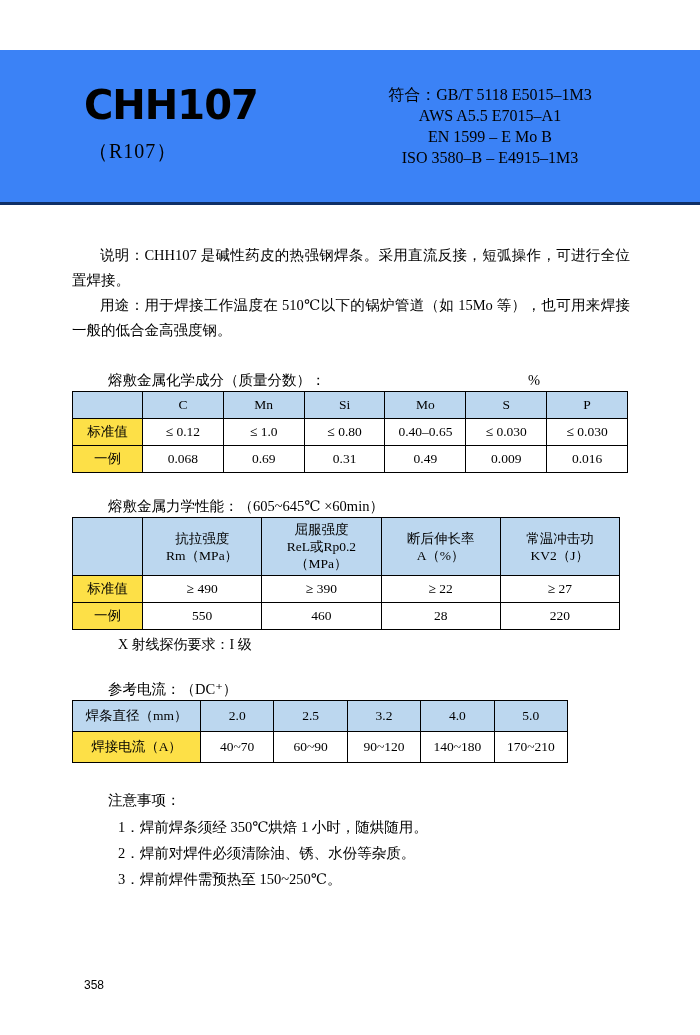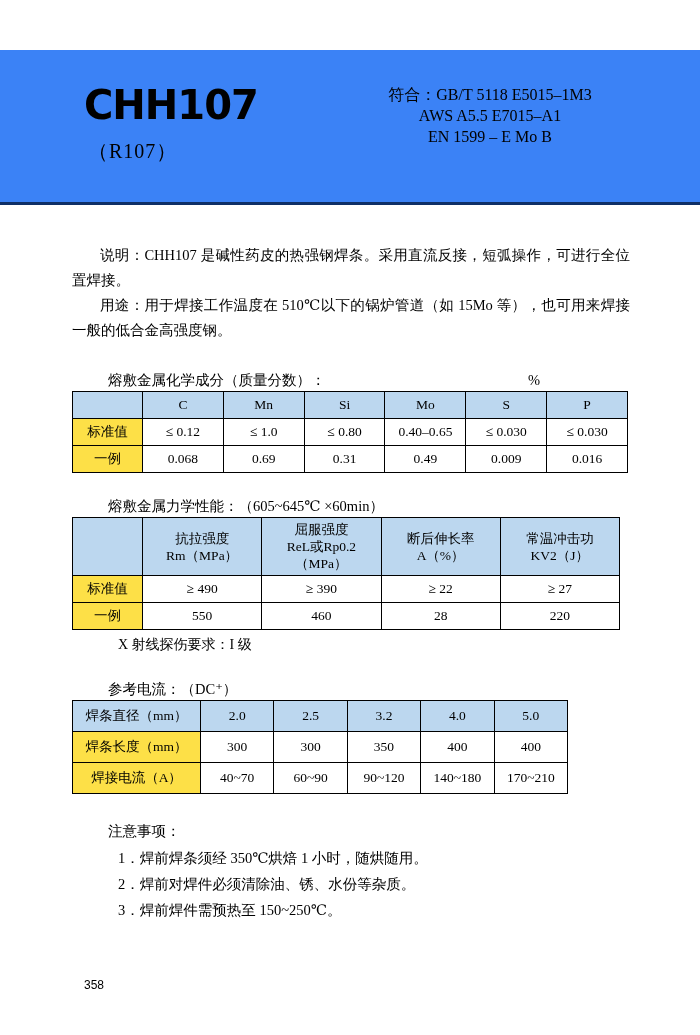--- a/index.html
+++ b/index.html
@@ -174,20 +174,21 @@
 <body>
 
 <div class="header">
   <div class="header-inner">
     <div class="product-code">CHH107</div>
     <div class="product-sub">（R107）</div>
     <div class="standards">
       <div class="row">符合：GB/T 5118 E5015–1M3</div>
       <div class="row">AWS A5.5 E7015–A1</div>
       <div class="row">EN 1599 – E Mo B</div>
+      <div class="row">ISO 3580–B – E4915–1M3</div>
     </div>
   </div>
 </div>
 
 <div class="content">
 
   <p class="para first">说明：CHH107 是碱性药皮的热强钢焊条。采用直流反接，短弧操作，可进行全位置焊接。</p>
   <p class="para">用途：用于焊接工作温度在 510℃以下的锅炉管道（如 15Mo 等），也可用来焊接一般的低合金高强度钢。</p>
 
   <div class="gap-a"></div>
@@ -305,28 +306,20 @@
     <tbody>
         <tr class="head">
       <td class="rowhead">焊条直径（mm）</td>
       <td>2.0</td>
       <td>2.5</td>
       <td>3.2</td>
       <td>4.0</td>
       <td>5.0</td>
     </tr>
     <tr>
-      <td class="rowhead">焊条长度（mm）</td>
-      <td>300</td>
-      <td>300</td>
-      <td>350</td>
-      <td>400</td>
-      <td>400</td>
-    </tr>
-    <tr>
       <td class="rowhead">焊接电流（A）</td>
       <td>40~70</td>
       <td>60~90</td>
       <td>90~120</td>
       <td>140~180</td>
       <td>170~210</td>
     </tr>
   </tbody>
     </table>
 

